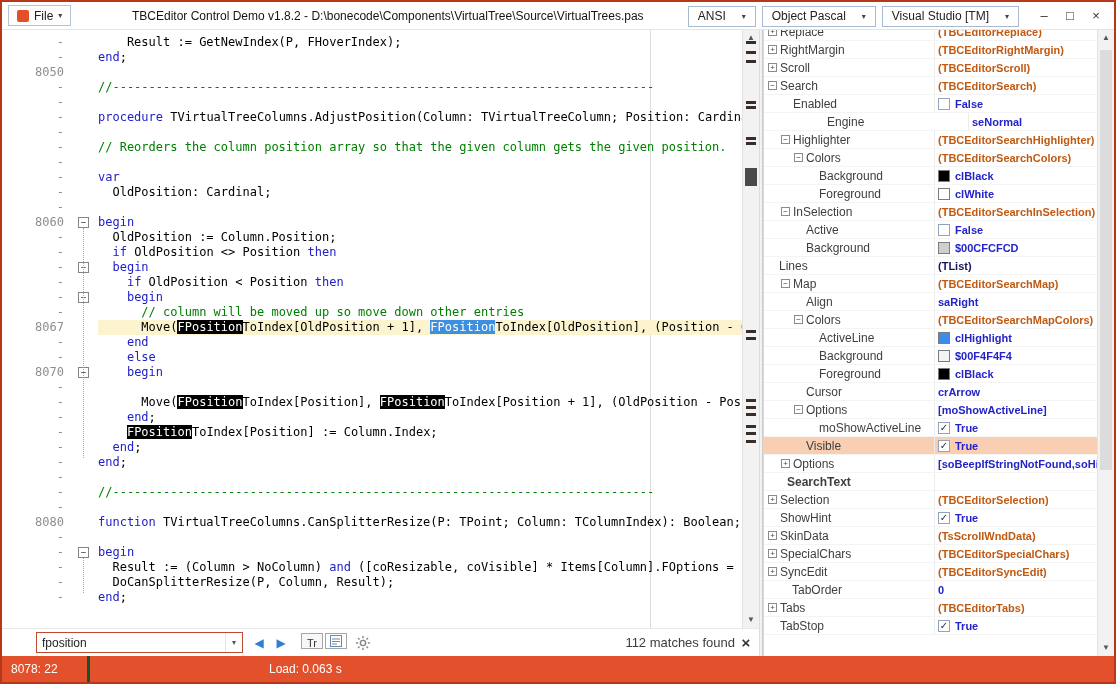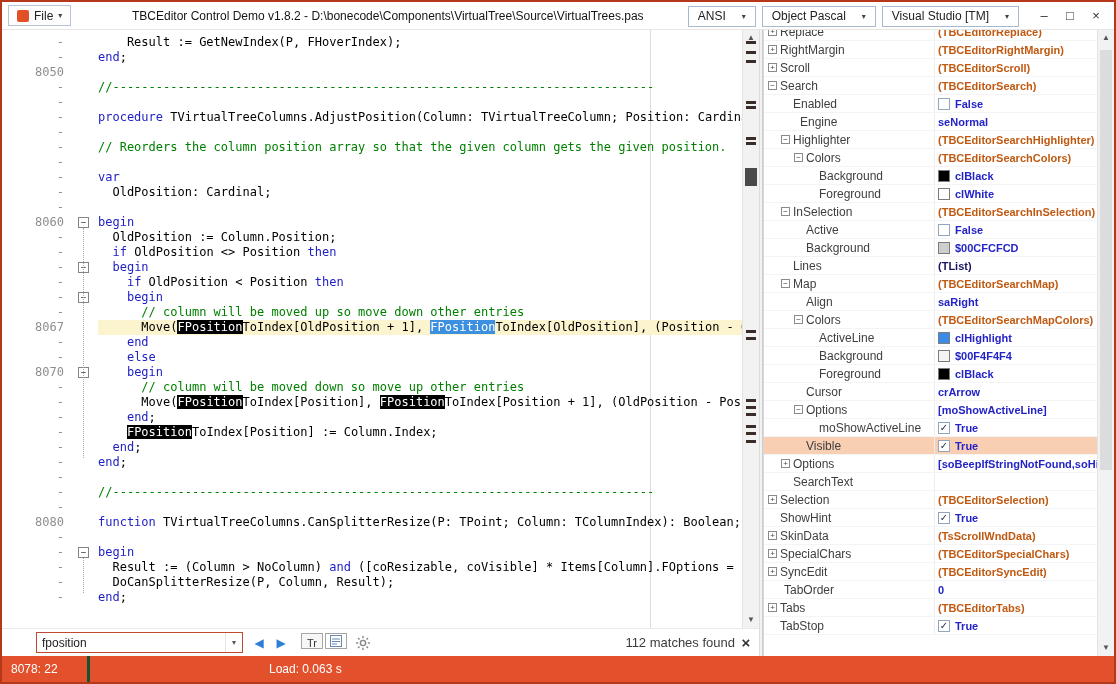--- a/index.html
+++ b/index.html
@@ -238,21 +238,21 @@
           <div class="ed-line">
             <div class="ed-num">8070</div>
             <div class="ed-foldcol">
               <span class="fold-box">−</span>
             </div>
             <div class="ed-code"><span class="tk-p">    </span><span class="tk-k">begin</span></div>
           </div>
           <div class="ed-line">
             <div class="ed-num">-</div>
             <div class="ed-foldcol"></div>
-            <div class="ed-code"><span class="tk-p">      </span><span class="tk-c">// column will be moved down so move up other entries</span></div>
+            <div class="ed-code"><span class="tk-p">      </span></div>
           </div>
           <div class="ed-line">
             <div class="ed-num">-</div>
             <div class="ed-foldcol"></div>
             <div class="ed-code"><span class="tk-p">      Move(</span><span class="tk-hb">FPosition</span><span class="tk-p">ToIndex[Position], </span><span class="tk-hb">FPosition</span><span class="tk-p">ToIndex[Position + 1], (OldPosition - Position) * SizeOf(Cardinal));</span></div>
           </div>
           <div class="ed-line">
             <div class="ed-num">-</div>
             <div class="ed-foldcol"></div>
             <div class="ed-code"><span class="tk-p">    </span><span class="tk-k">end</span><span class="tk-p">;</span></div>
@@ -425,21 +425,21 @@
           <div class="insp-name" style="padding-left: 17px;">
             <span class="exp hid"></span>
             <span class="insp-label">Enabled</span>
           </div>
           <div class="insp-value">
             <span class="cb"></span>
             <span class="vt bool">False</span>
           </div>
         </div>
         <div class="insp-row">
-          <div class="insp-name" style="padding-left: 24px;">
+          <div class="insp-name" style="padding-left: 17px; margin-left: 34px;">
             <span class="exp hid"></span>
             <span class="insp-label">Engine</span>
           </div>
           <div class="insp-value">
             <span class="vt blue">seNormal</span>
           </div>
         </div>
         <div class="insp-row">
           <div class="insp-name" style="padding-left: 17px;">
             <span class="exp">−</span>
@@ -501,21 +501,21 @@
           <div class="insp-name" style="padding-left: 30px;">
             <span class="exp hid"></span>
             <span class="insp-label">Background</span>
           </div>
           <div class="insp-value">
             <span class="swatch" style="background: rgb(205, 207, 207);"></span>
             <span class="vt color">$00CFCFCD</span>
           </div>
         </div>
         <div class="insp-row">
-          <div class="insp-name" style="padding-left: 17px; text-align: center;">
+          <div class="insp-name" style="padding-left: 3px; text-align: center;">
             <span class="exp hid"></span>
             <span class="insp-label">Lines</span>
           </div>
           <div class="insp-value">
             <span class="vt dark">(TList)</span>
           </div>
         </div>
         <div class="insp-row">
           <div class="insp-name" style="padding-left: 17px;">
             <span class="exp">−</span>
@@ -614,21 +614,21 @@
         <div class="insp-row">
           <div class="insp-name" style="padding-left: 17px;">
             <span class="exp">+</span>
             <span class="insp-label">Options</span>
           </div>
           <div class="insp-value">
             <span class="vt blue">[soBeepIfStringNotFound,soHighlightResults]</span>
           </div>
         </div>
         <div class="insp-row">
-          <div class="insp-name" style="padding-left: 17px;">
+          <div class="insp-name" style="padding-left: 11px; font-weight: bold;">
             <span class="exp hid"></span>
             <span class="insp-label">SearchText</span>
           </div>
           <div class="insp-value"></div>
         </div>
         <div class="insp-row">
           <div class="insp-name" style="padding-left: 4px;">
             <span class="exp">+</span>
             <span class="insp-label">Selection</span>
           </div>
@@ -667,21 +667,21 @@
         <div class="insp-row">
           <div class="insp-name" style="padding-left: 4px;">
             <span class="exp">+</span>
             <span class="insp-label">SyncEdit</span>
           </div>
           <div class="insp-value">
             <span class="vt class">(TBCEditorSyncEdit)</span>
           </div>
         </div>
         <div class="insp-row">
-          <div class="insp-name" style="padding-left: 8px; align-items: flex-end;">
+          <div class="insp-name" style="padding-left: 16px; align-items: flex-end;">
             <span class="exp hid"></span>
             <span class="insp-label">TabOrder</span>
           </div>
           <div class="insp-value">
             <span class="vt blue">0</span>
           </div>
         </div>
         <div class="insp-row">
           <div class="insp-name" style="padding-left: 4px;">
             <span class="exp">+</span>

